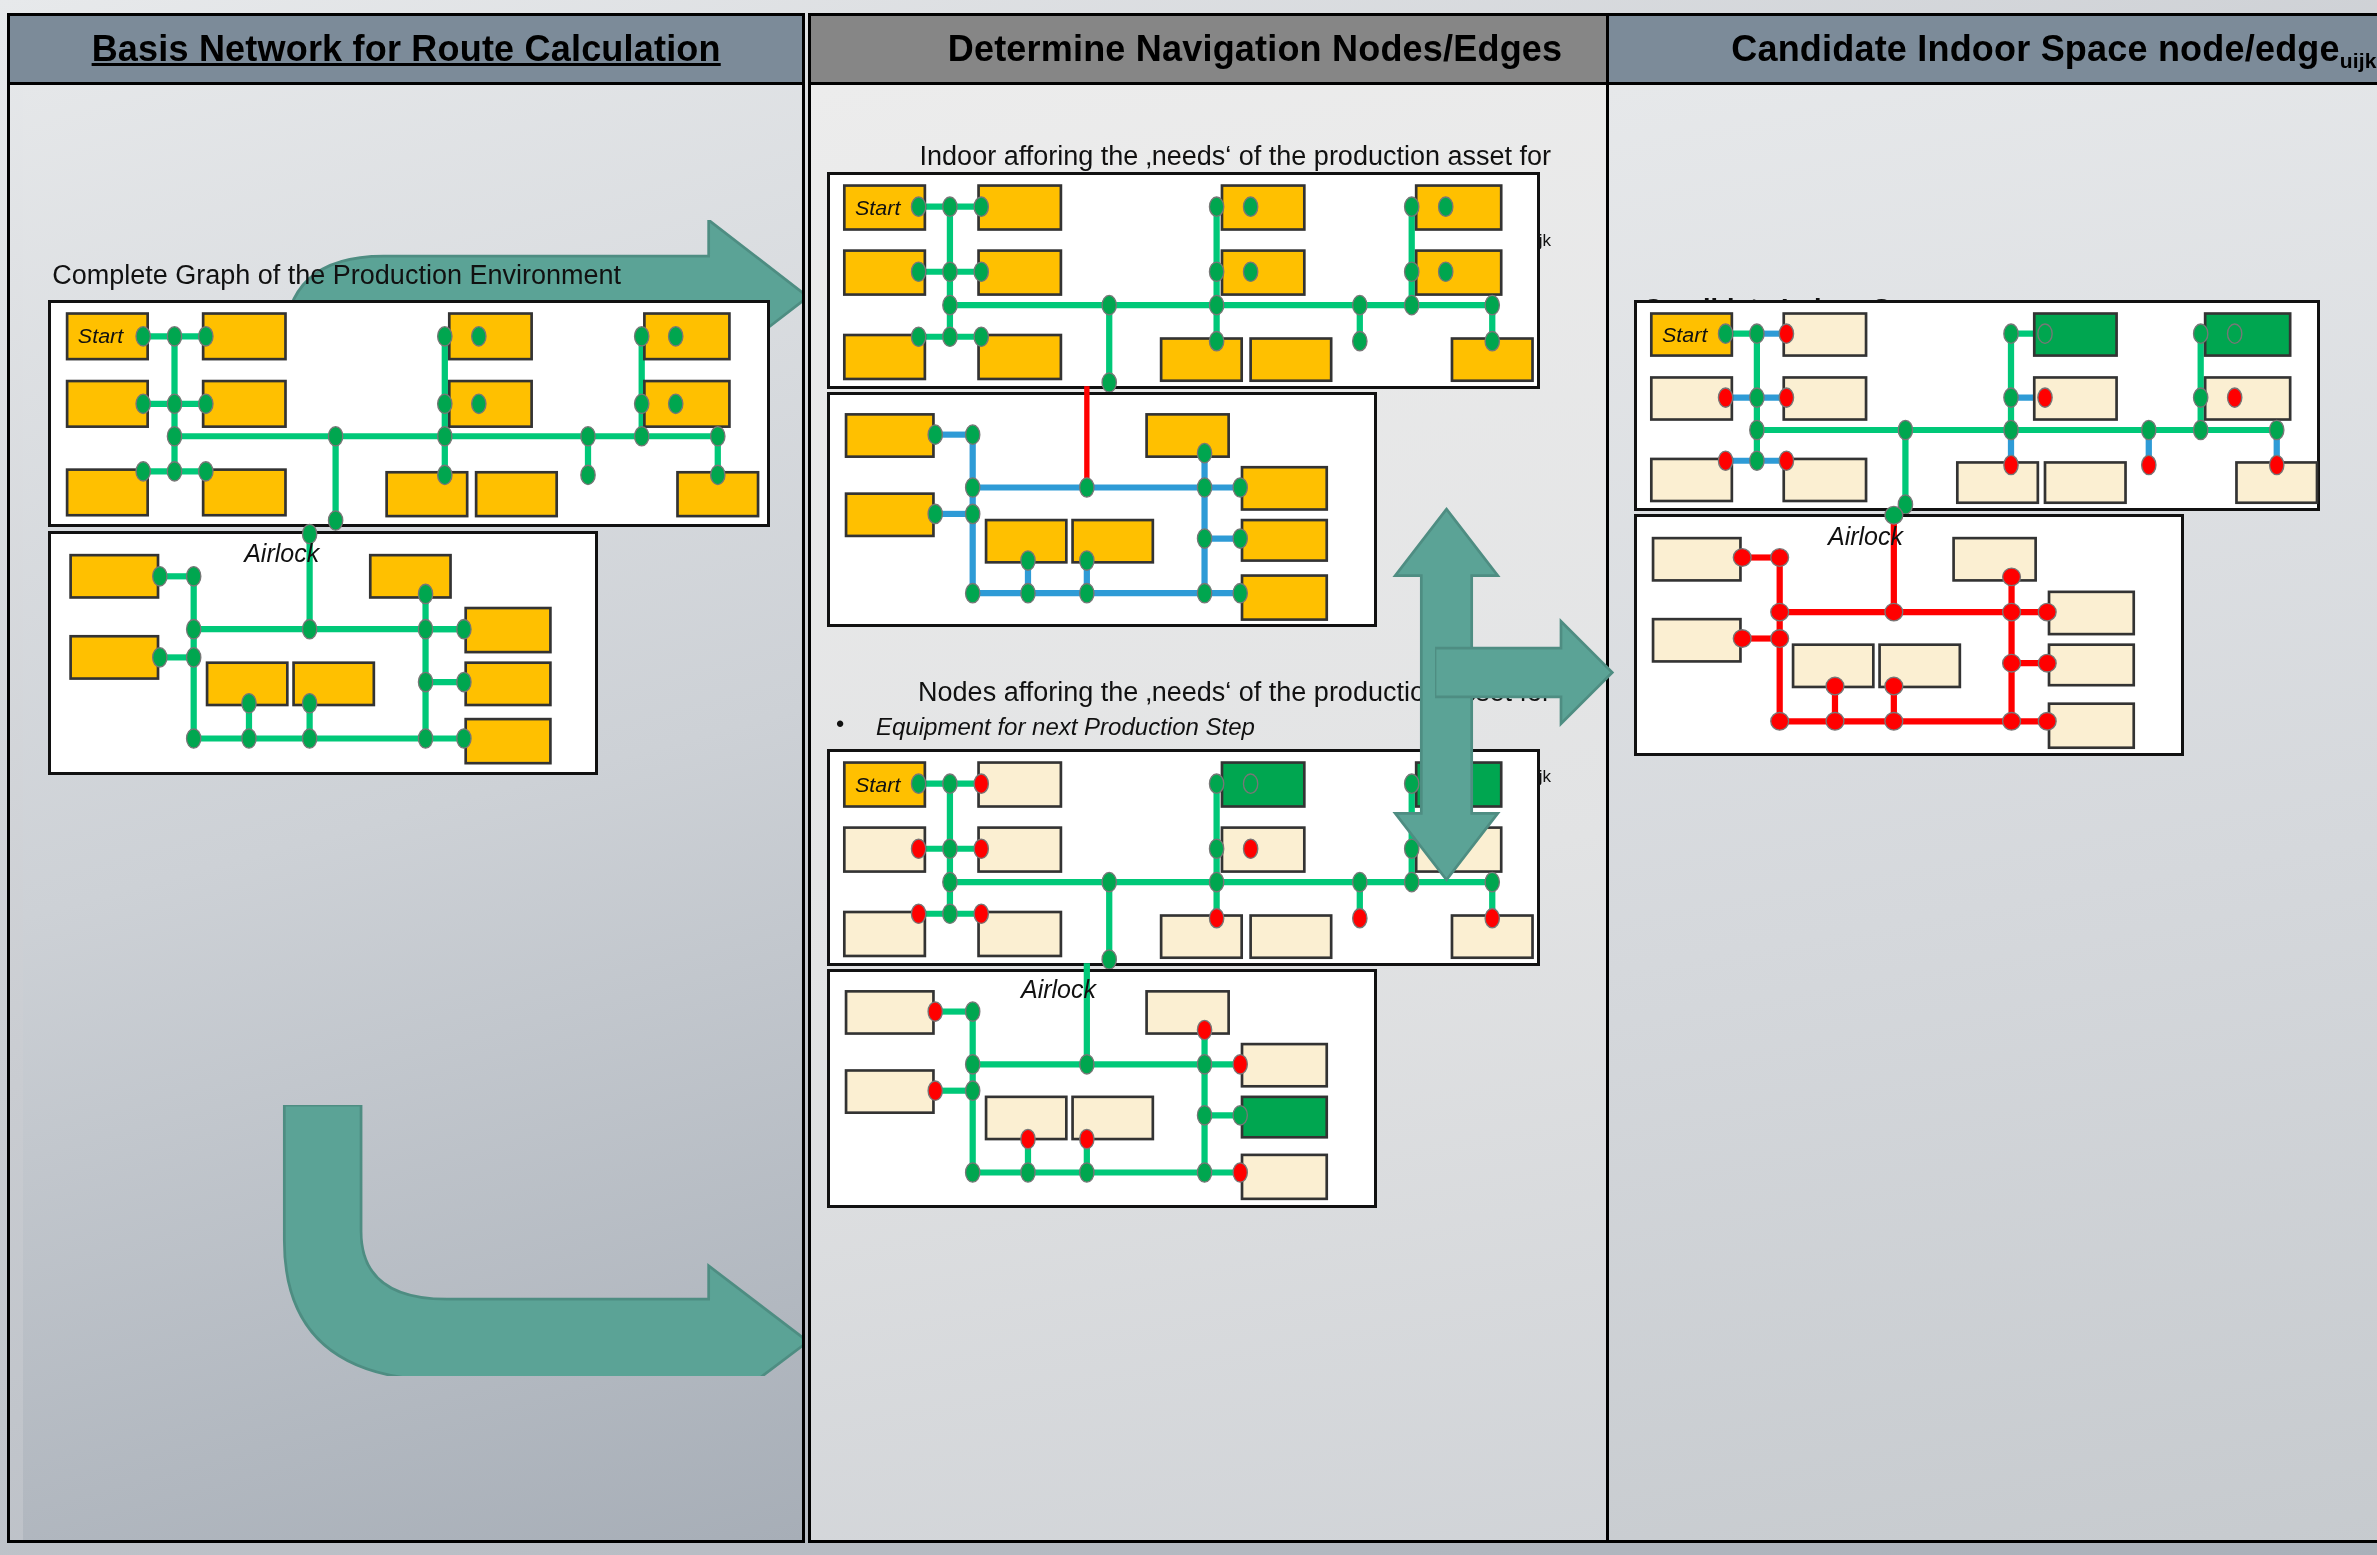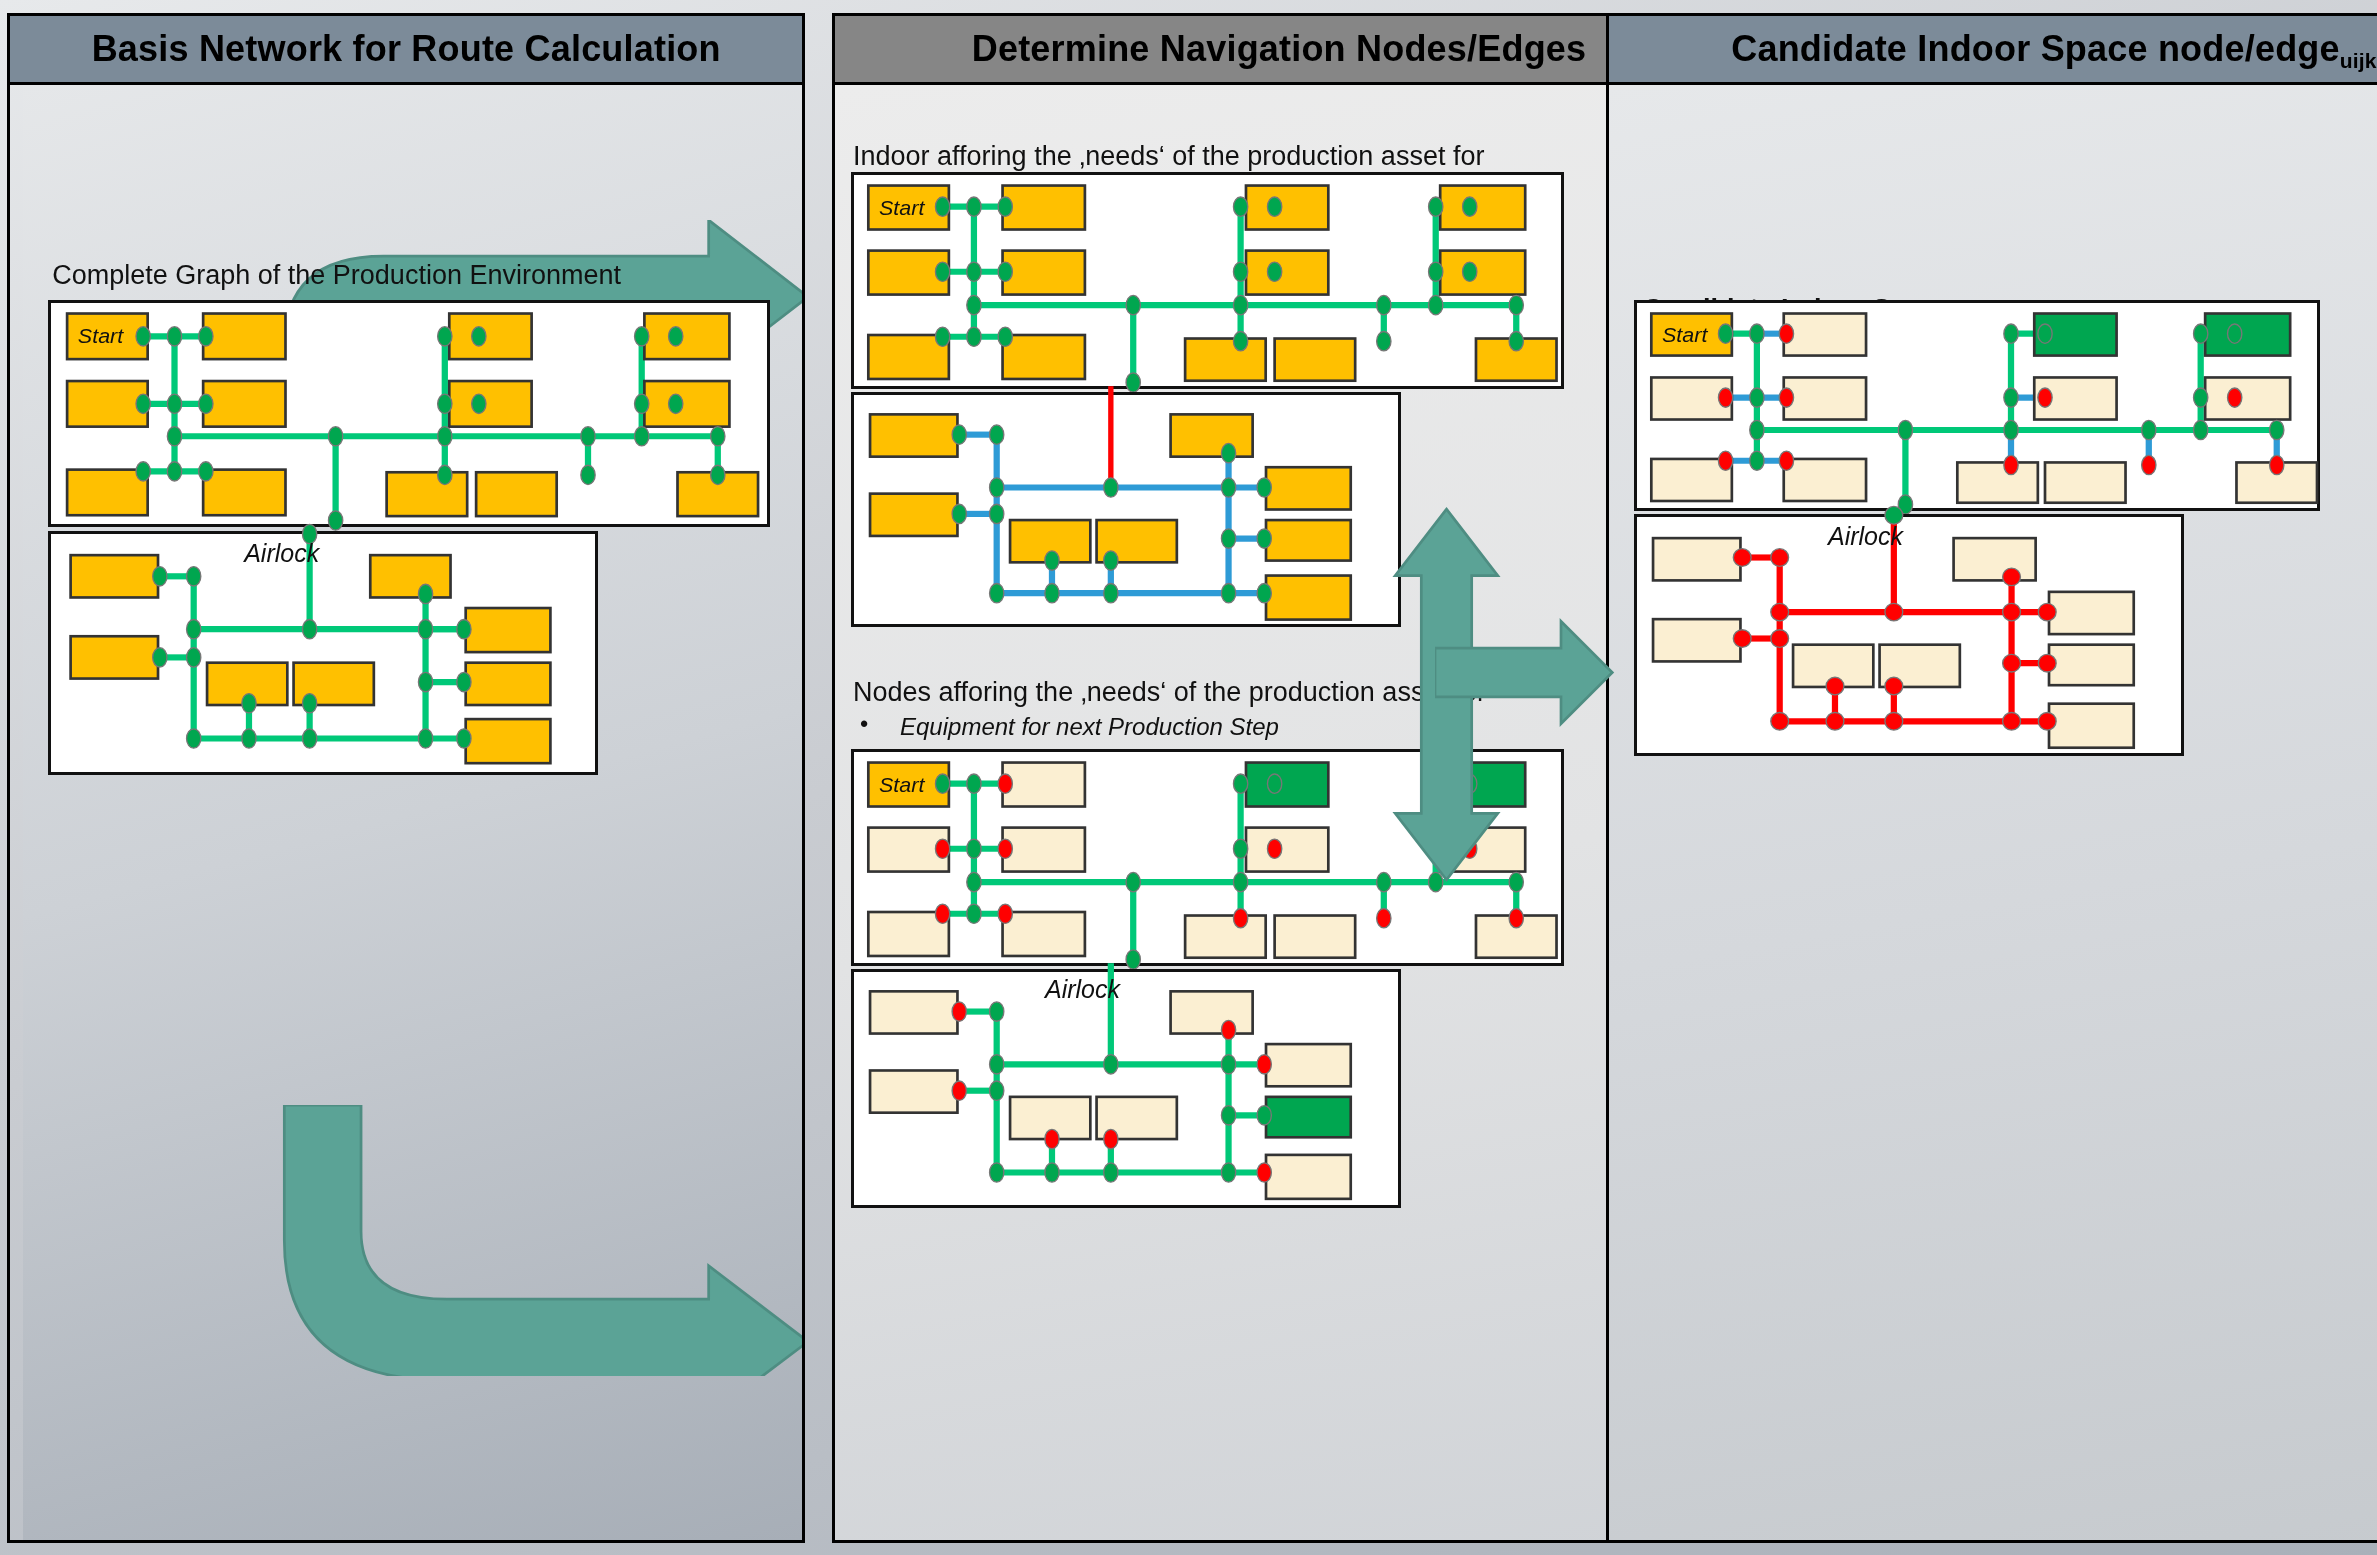--- a/index.html
+++ b/index.html
@@ -9,24 +9,24 @@
     font-family:"Liberation Sans", sans-serif;
     overflow:hidden;position:relative;
   }
   .panel{position:absolute;top:12.6px;bottom:12.6px;border:3.6px solid #000;box-sizing:border-box;}
   .panel-head{height:69px;border-bottom:3.6px solid #000;display:flex;align-items:center;justify-content:center;box-sizing:border-box;}
   .panel-head span{font-size:36px;font-weight:bold;color:#000;letter-spacing:0.2px;}
   .panel-head sub{font-size:21px;font-weight:bold;vertical-align:baseline;position:relative;top:7.2px;}
   .panel-body{position:absolute;top:69px;left:0;right:0;bottom:0;overflow:hidden;}
 
   #panel-left{left:7.2px;width:798px;}
-  #panel-left .panel-head{background:#7c8b99;}
+  #panel-left .panel-head{background:#7c8b99;text-decoration:underline;}
   #panel-left .panel-body{background:linear-gradient(165deg,#e5e7e9 0%,#cdd1d6 50%,#a7aeb7 100%);margin-left:13px;}
 
-  #panel-mid{left:832px;width:894px;}
+  #panel-mid{left:808px;width:894px;text-align:right;}
   #panel-mid .panel-head{background:#868686;}
   #panel-mid .panel-body{background:linear-gradient(170deg,#ececec 0%,#e2e3e4 55%,#d0d3d7 100%);}
 
   #panel-right{left:1606px;width:896px;}
   #panel-right .panel-head{background:#7c8b99;}
   #panel-right .panel-body{background:linear-gradient(170deg,#e6e8ea 0%,#d5d8dc 55%,#c6cace 100%);}
 
   .cap{position:absolute;font-size:27px;color:#111;line-height:1.28;white-space:pre-line;}
   .cap.b{font-weight:bold;}
   .cap sub{font-size:17px;position:relative;top:5.4px;}

